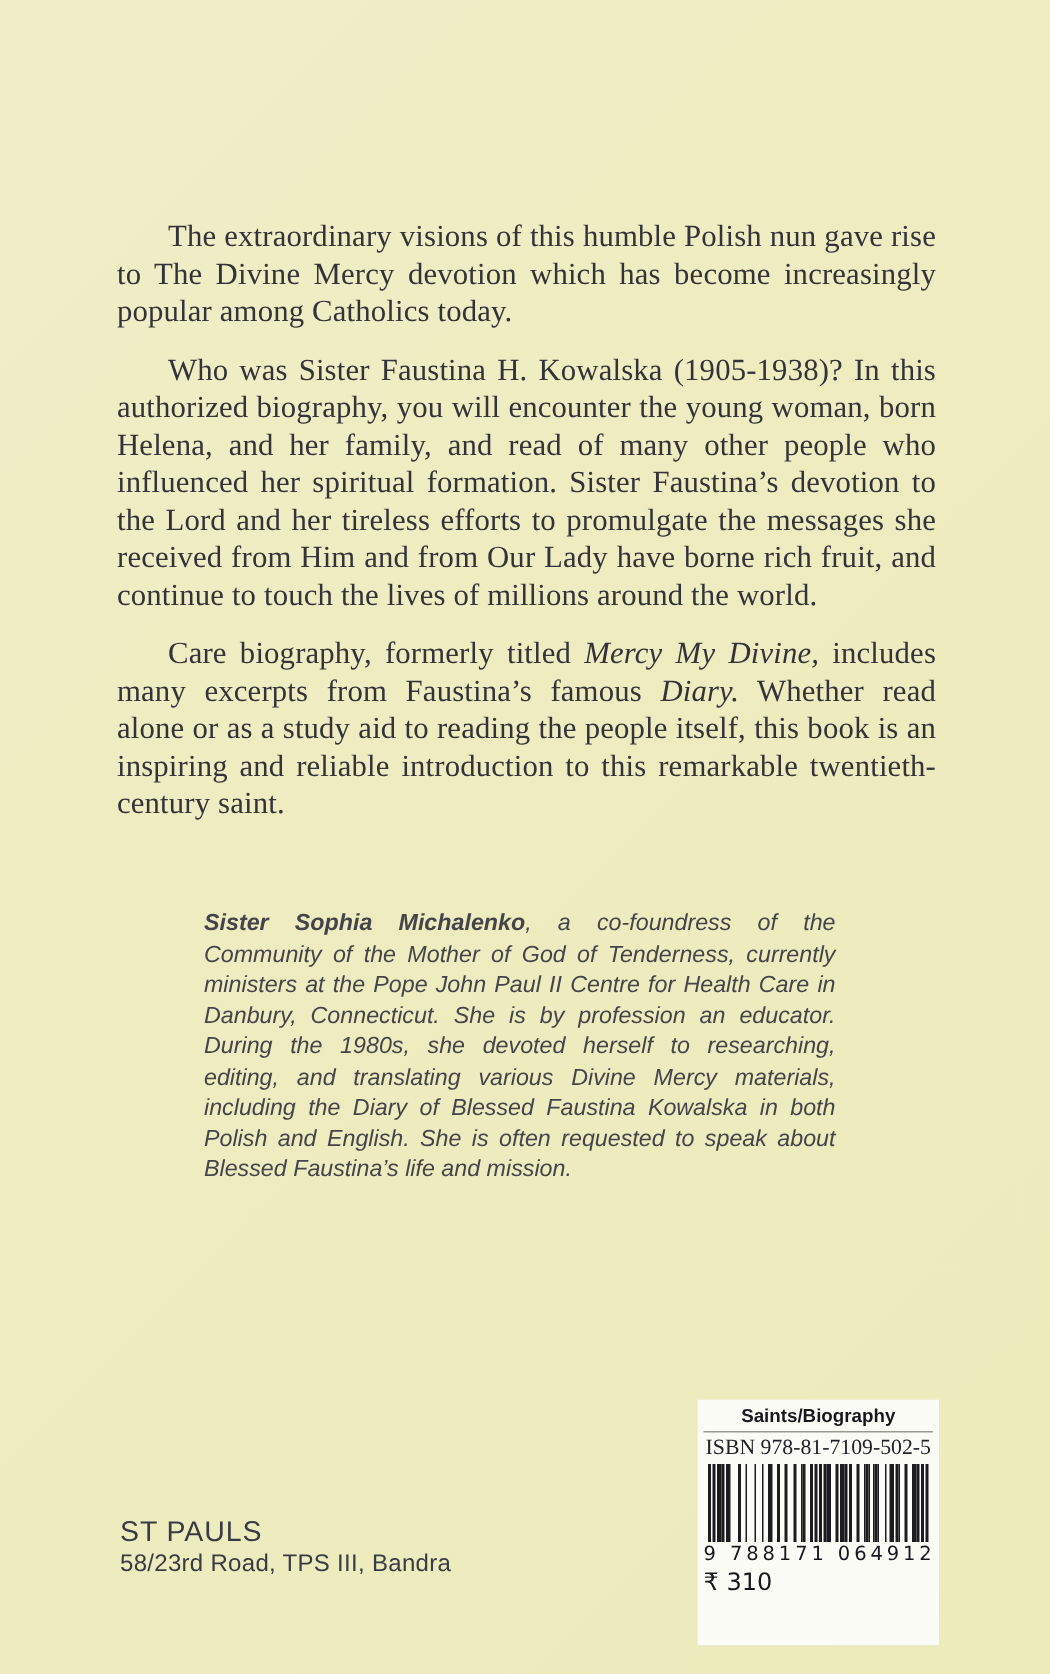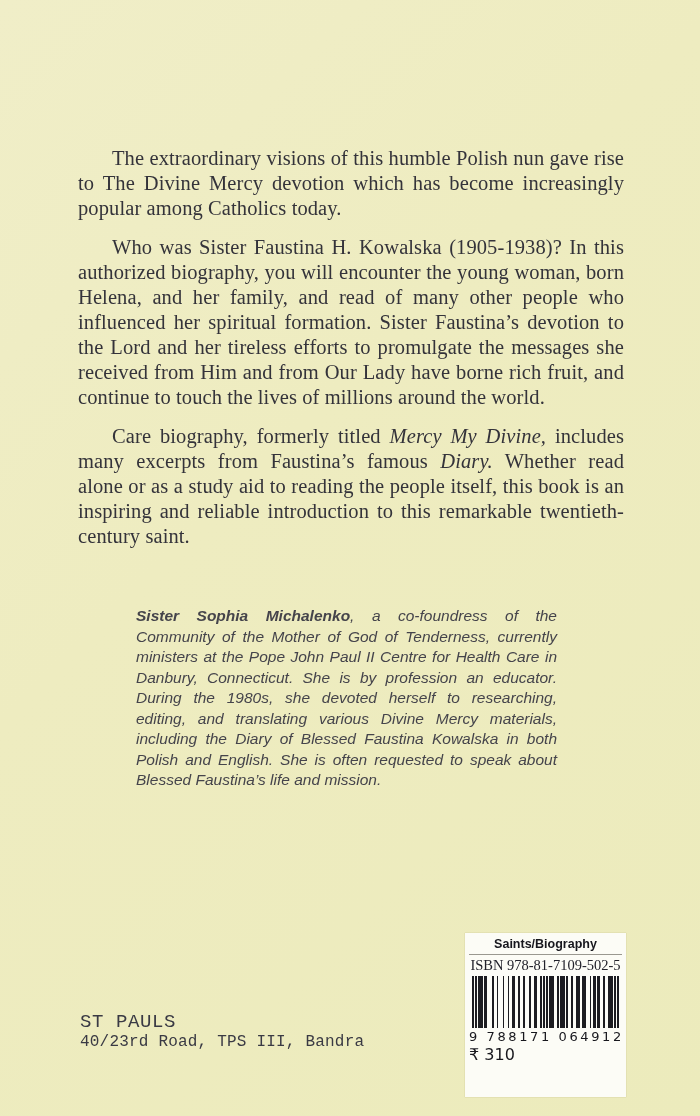--- a/index.html
+++ b/index.html
@@ -33,21 +33,21 @@
     font-style:italic;
     font-size:15.5px;line-height:20.5px;
     color:#45444b;
     text-align:justify;
   }
   .bio .name{font-weight:bold;}
   
   .publisher{
     position:absolute;
     left:80px;top:1011px;
-    font-family:Liberation Mono, monospace;
+    font-family:Liberation Sans, sans-serif;
     color:#3a3a44;
   }
   .publisher .pub-name{font-size:19px;letter-spacing:0.6px;line-height:22px;}
   .publisher .pub-line{font-size:16px;line-height:19.5px;letter-spacing:0.2px;}
   
   .barcode-box{
     position:absolute;
     left:465px;top:933px;width:161px;height:164px;
     background:#fcfcf6;
     box-sizing:border-box;
@@ -99,21 +99,21 @@
   <main class="blurb">
     <p>The extraordinary visions of this humble Polish nun gave rise to The Divine Mercy devotion which has become increasingly popular among Catholics today.</p>
     <p>Who was Sister Faustina H. Kowalska (1905-1938)? In this authorized biography, you will encounter the young woman, born Helena, and her family, and read of many other people who influenced her spiritual formation. Sister Faustina’s devotion to the Lord and her tireless efforts to promulgate the messages she received from Him and from Our Lady have borne rich fruit, and continue to touch the lives of millions around the world.</p>
     <p><span>Care biography, formerly titled </span><span class="it">Mercy My Divine,</span><span> includes many excerpts from Faustina’s famous </span><span class="it">Diary.</span><span> Whether read alone or as a study aid to reading the people itself, this book is an inspiring and reliable introduction to this remarkable twentieth-century saint.</span></p>
   </main>
 
   <section class="bio"><span class="name">Sister Sophia Michalenko</span><span>, a co-foundress of the Community of the Mother of God of Tenderness, currently ministers at the Pope John Paul II Centre for Health Care in Danbury, Connecticut. She is by profession an educator. During the 1980s, she devoted herself to researching, editing, and translating various Divine Mercy materials, including the Diary of Blessed Faustina Kowalska in both Polish and English. She is often requested to speak about Blessed Faustina’s life and mission.</span></section>
 
   <footer class="publisher">
     <div class="pub-name">ST PAULS</div>
-    <div class="pub-line">40/23rd Road, TPS III, Bandra</div>
+    <div class="pub-line">58/23rd Road, TPS III, Bandra</div>
   </footer>
 
   <aside class="barcode-box">
     <div class="bb-category">Saints/Biography</div>
     <hr class="bb-rule">
     <div class="bb-isbn">ISBN 978-81-7109-502-5</div>
     <div class="bb-bars">
         <div class="module on"></div>
         <div class="module"></div>
         <div class="module on"></div>

